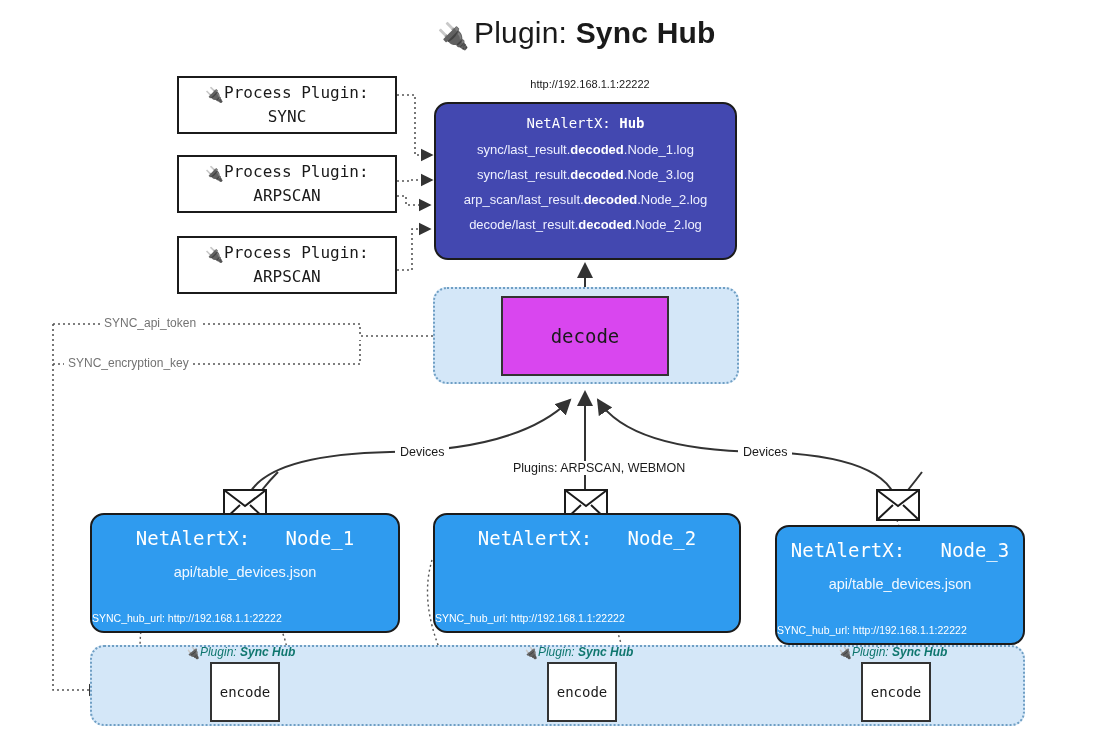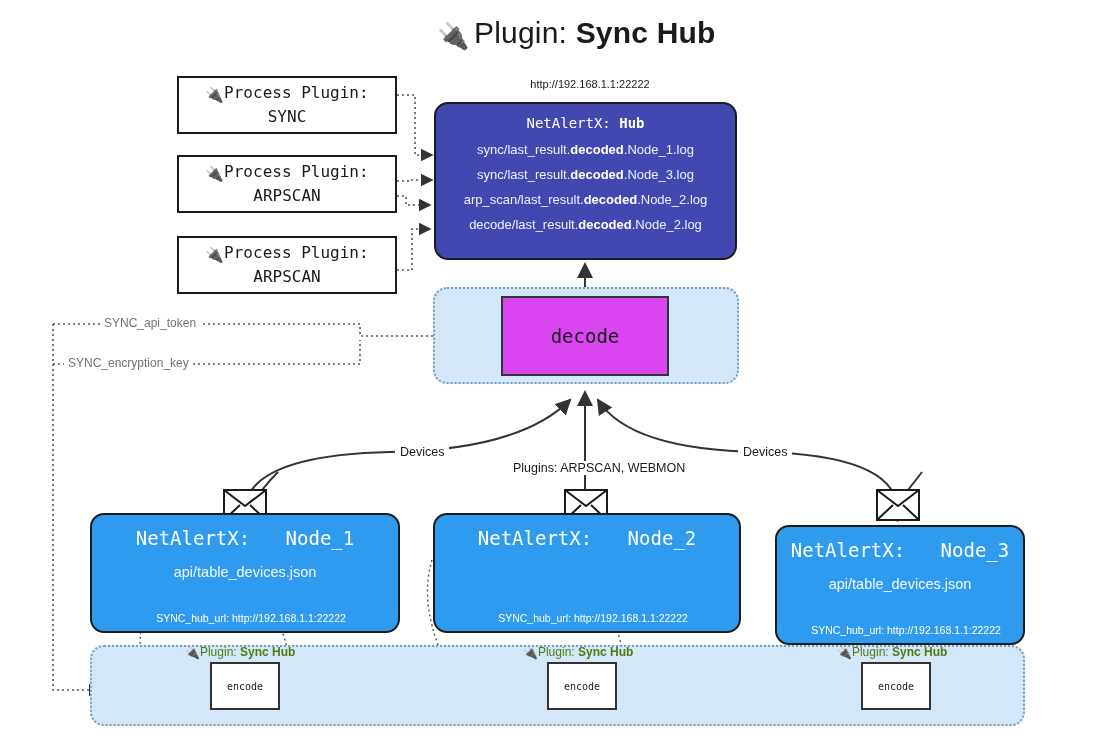--- a/index.html
+++ b/index.html
@@ -91,51 +91,51 @@
   }
   .node-title{
     text-align:center;margin-top:12px;
     font-family:"DejaVu Sans Mono","Liberation Mono",monospace;font-size:19px;
   }
   .node-title .strong{font-weight:normal;padding-left:24px;}
   .node-line{
     text-align:center;font-size:14.5px;line-height:23px;color:#f2f8ff;white-space:nowrap;
   }
   .node-hub-url{
-    position:absolute;left:12px;right:0;bottom:7px;text-align:center;
+    position:absolute;left:0;right:0;bottom:7px;
     font-size:10.5px;color:#ffffff;white-space:nowrap;
   }
   #node1{left:90px;top:513px;width:310px;}
   #node2{left:433px;top:513px;width:308px;}
   #node3{left:775px;top:513px;width:250px;margin-top:12px;}
   #node1 .node-lines,#node3 .node-lines{margin-top:12px;}
   #node2 .node-lines{margin-top:5px;}
 
   
   .envelope{position:absolute;width:44px;height:32px;}
   #env1{left:223px;top:489px;}
   #env2{left:564px;top:489px;}
   #env3{left:876px;top:489px;}
 
   
   #encode-container{
     position:absolute;left:90px;top:645px;width:935px;height:81px;
     background:#d4e7f8;border:2px dotted #6f9fc4;border-radius:14px;box-sizing:border-box;
   }
   .encode-box{
-    position:absolute;width:70px;height:48px;top:662px;
+    position:absolute;width:70px;height:60px;top:662px;
     background:#ffffff;border:2px solid #333333;box-sizing:border-box;
     display:flex;align-items:center;justify-content:center;
-    font-family:"DejaVu Sans Mono","Liberation Mono",monospace;font-size:10px;color:#1a1a1a;
+    font-family:"DejaVu Sans Mono","Liberation Mono",monospace;font-size:14px;color:#1a1a1a;
   }
   #encode1{left:210px;}
   #encode2{left:547px;}
   #encode3{left:861px;}
   .sync-hub-tag{
-    position:absolute;top:645px;font-size:12px;color:#4d7c0f;white-space:nowrap;
+    position:absolute;top:645px;font-size:12px;color:#0f766e;white-space:nowrap;font-style:italic;
   }
   .sync-hub-tag .plug{font-size:12px;vertical-align:-1px;}
   .sync-hub-tag .strong{font-weight:bold;}
   #tag1{left:185px;}
   #tag2{left:523px;}
   #tag3{left:837px;}
 </style>
 </head>
 <body>
 

